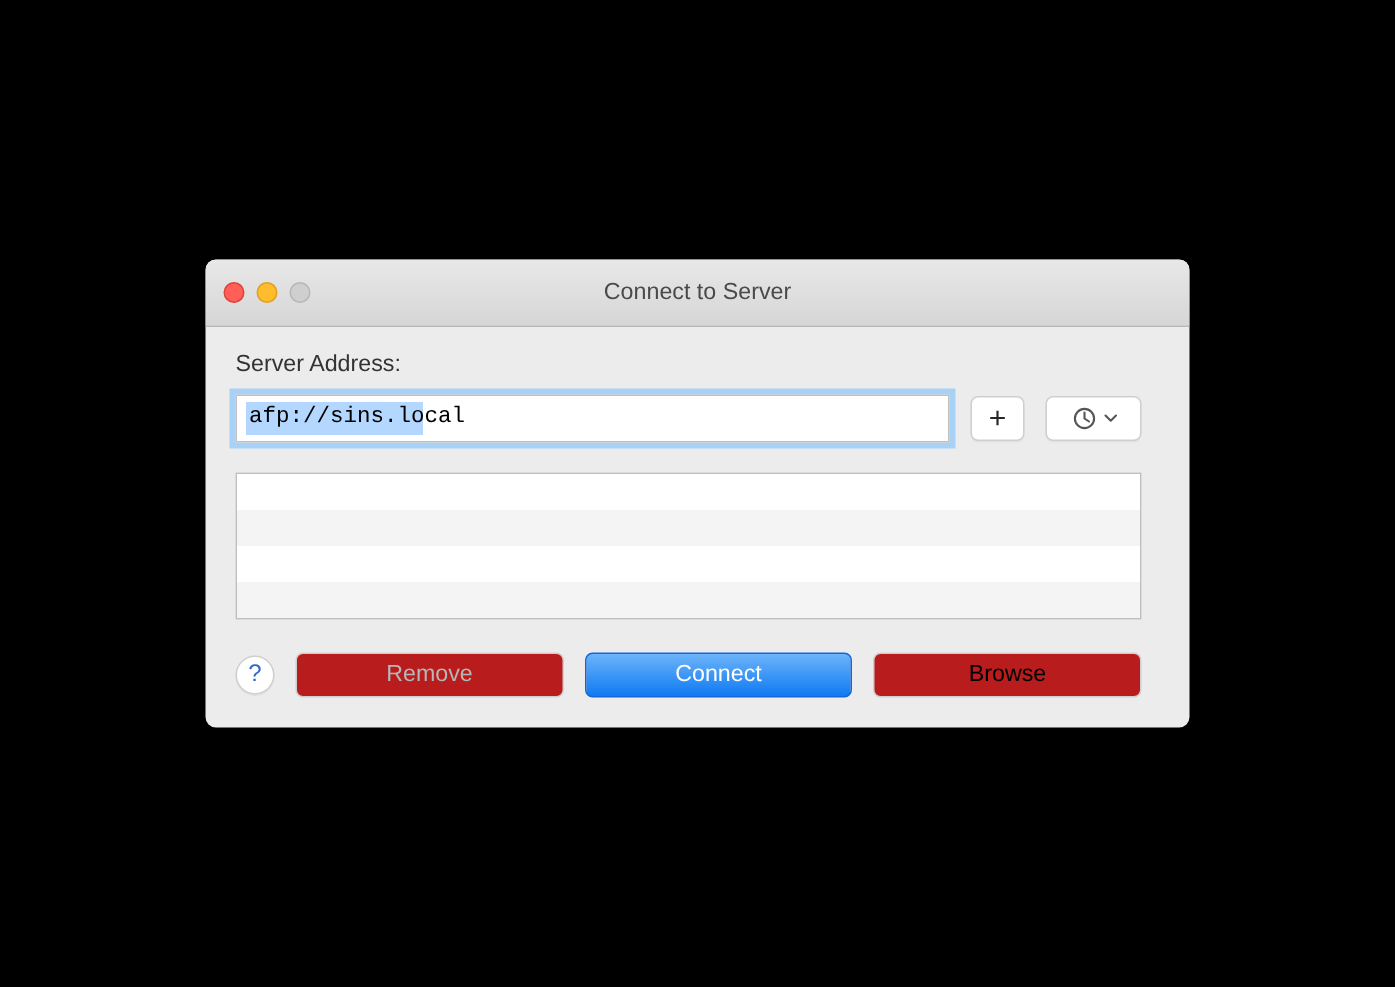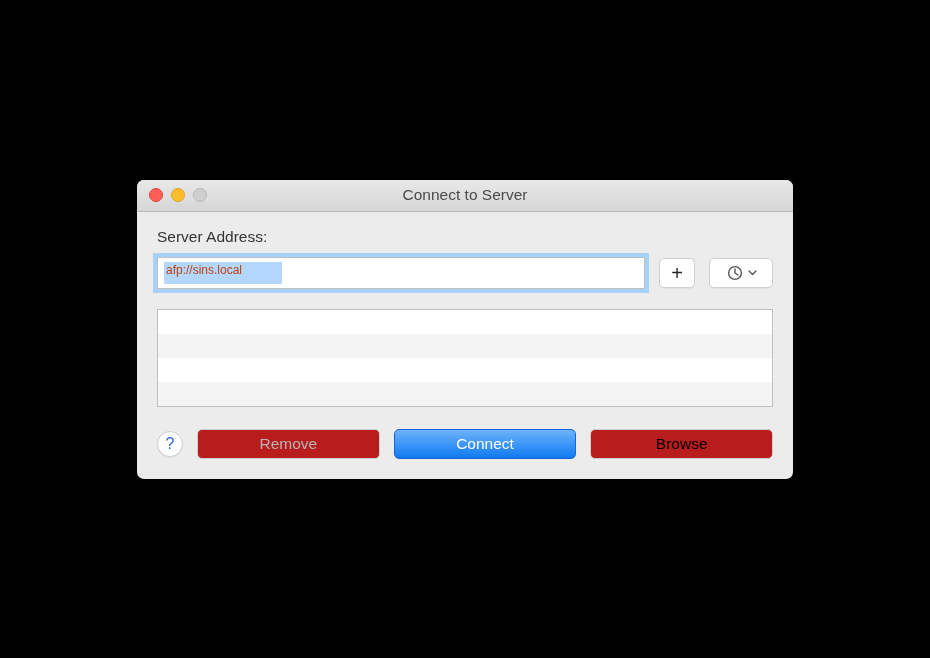--- a/index.html
+++ b/index.html
@@ -13,21 +13,21 @@
       justify-content: center;
     }
     .window {
       width: 656px;
       background: #ececec;
       border-radius: 7px;
       box-shadow: 0 20px 60px rgba(0,0,0,0.5), 0 0 0 1px rgba(0,0,0,0.1);
       overflow: hidden;
     }
     .titlebar {
-      height: 32px;
+      height: 45px;
       background: linear-gradient(to bottom, #e8e8e8, #d6d6d6);
       border-bottom: 1px solid #b8b8b8;
       display: flex;
       align-items: center;
       position: relative;
     }
     .traffic-lights {
       display: flex;
       gap: 8px;
       margin-left: 12px;
@@ -41,21 +41,21 @@
     .tl.max   { background: #cfcfcf; border: 0.5px solid #b7b7b7; }
     .title {
       position: absolute;
       left: 0; right: 0;
       text-align: center;
       font-size: 15.5px;
       color: #4a4a4a;
       pointer-events: none;
     }
     .content {
-      padding: 16px 20px 20px 20px;
+      padding: 16px 32px 20px 20px;
     }
     .label {
       font-size: 15.5px;
       color: #333;
       margin-bottom: 11px;
     }
     .address-row {
       display: flex;
       align-items: center;
       gap: 14px;
@@ -86,23 +86,24 @@
       top: 4px;
       height: 22px;
       background: #b4d7ff;
       pointer-events: none;
       width: 118px;
     }
     .input-text {
       position: absolute;
       left: 8px;
       top: 5px;
-      font-size: 12px;
-      color: #c2410c;
+      font-size: 15px;
+      color: #000000;
       pointer-events: none;
+      font-family: Liberation Mono, monospace;
     }
     .btn {
       background: #fff;
       border: 1px solid #cfcfcf;
       border-radius: 5px;
       height: 30px;
       display: inline-flex;
       align-items: center;
       justify-content: center;
       font-size: 15.5px;

